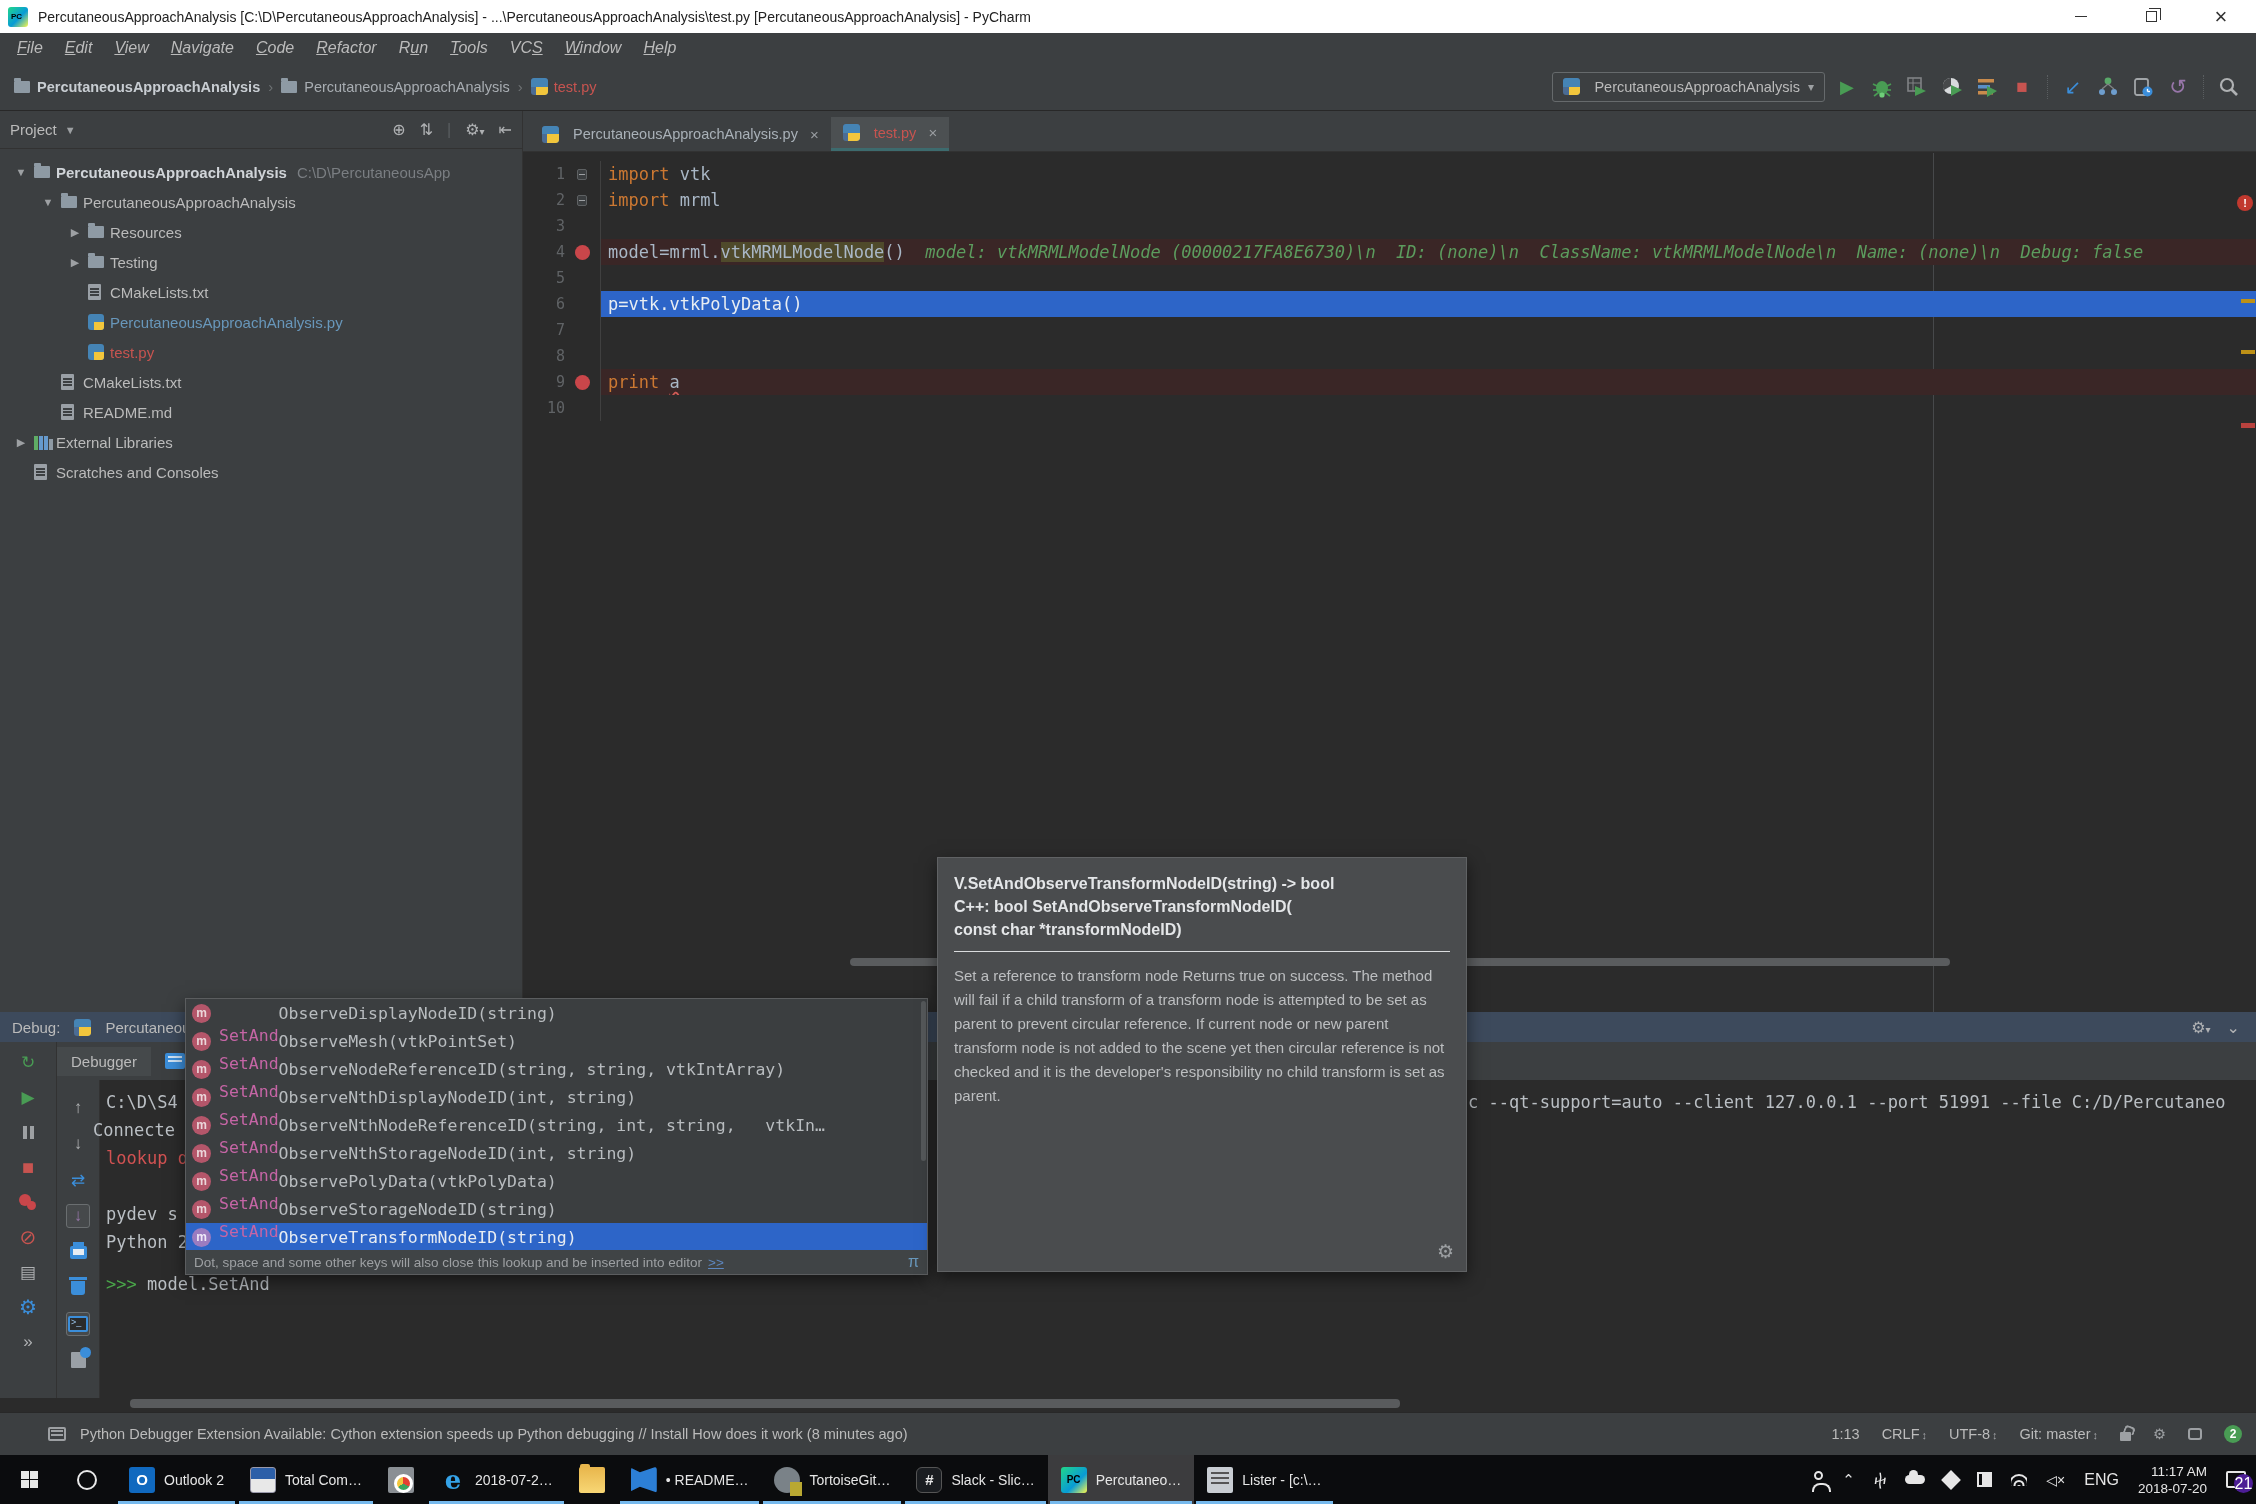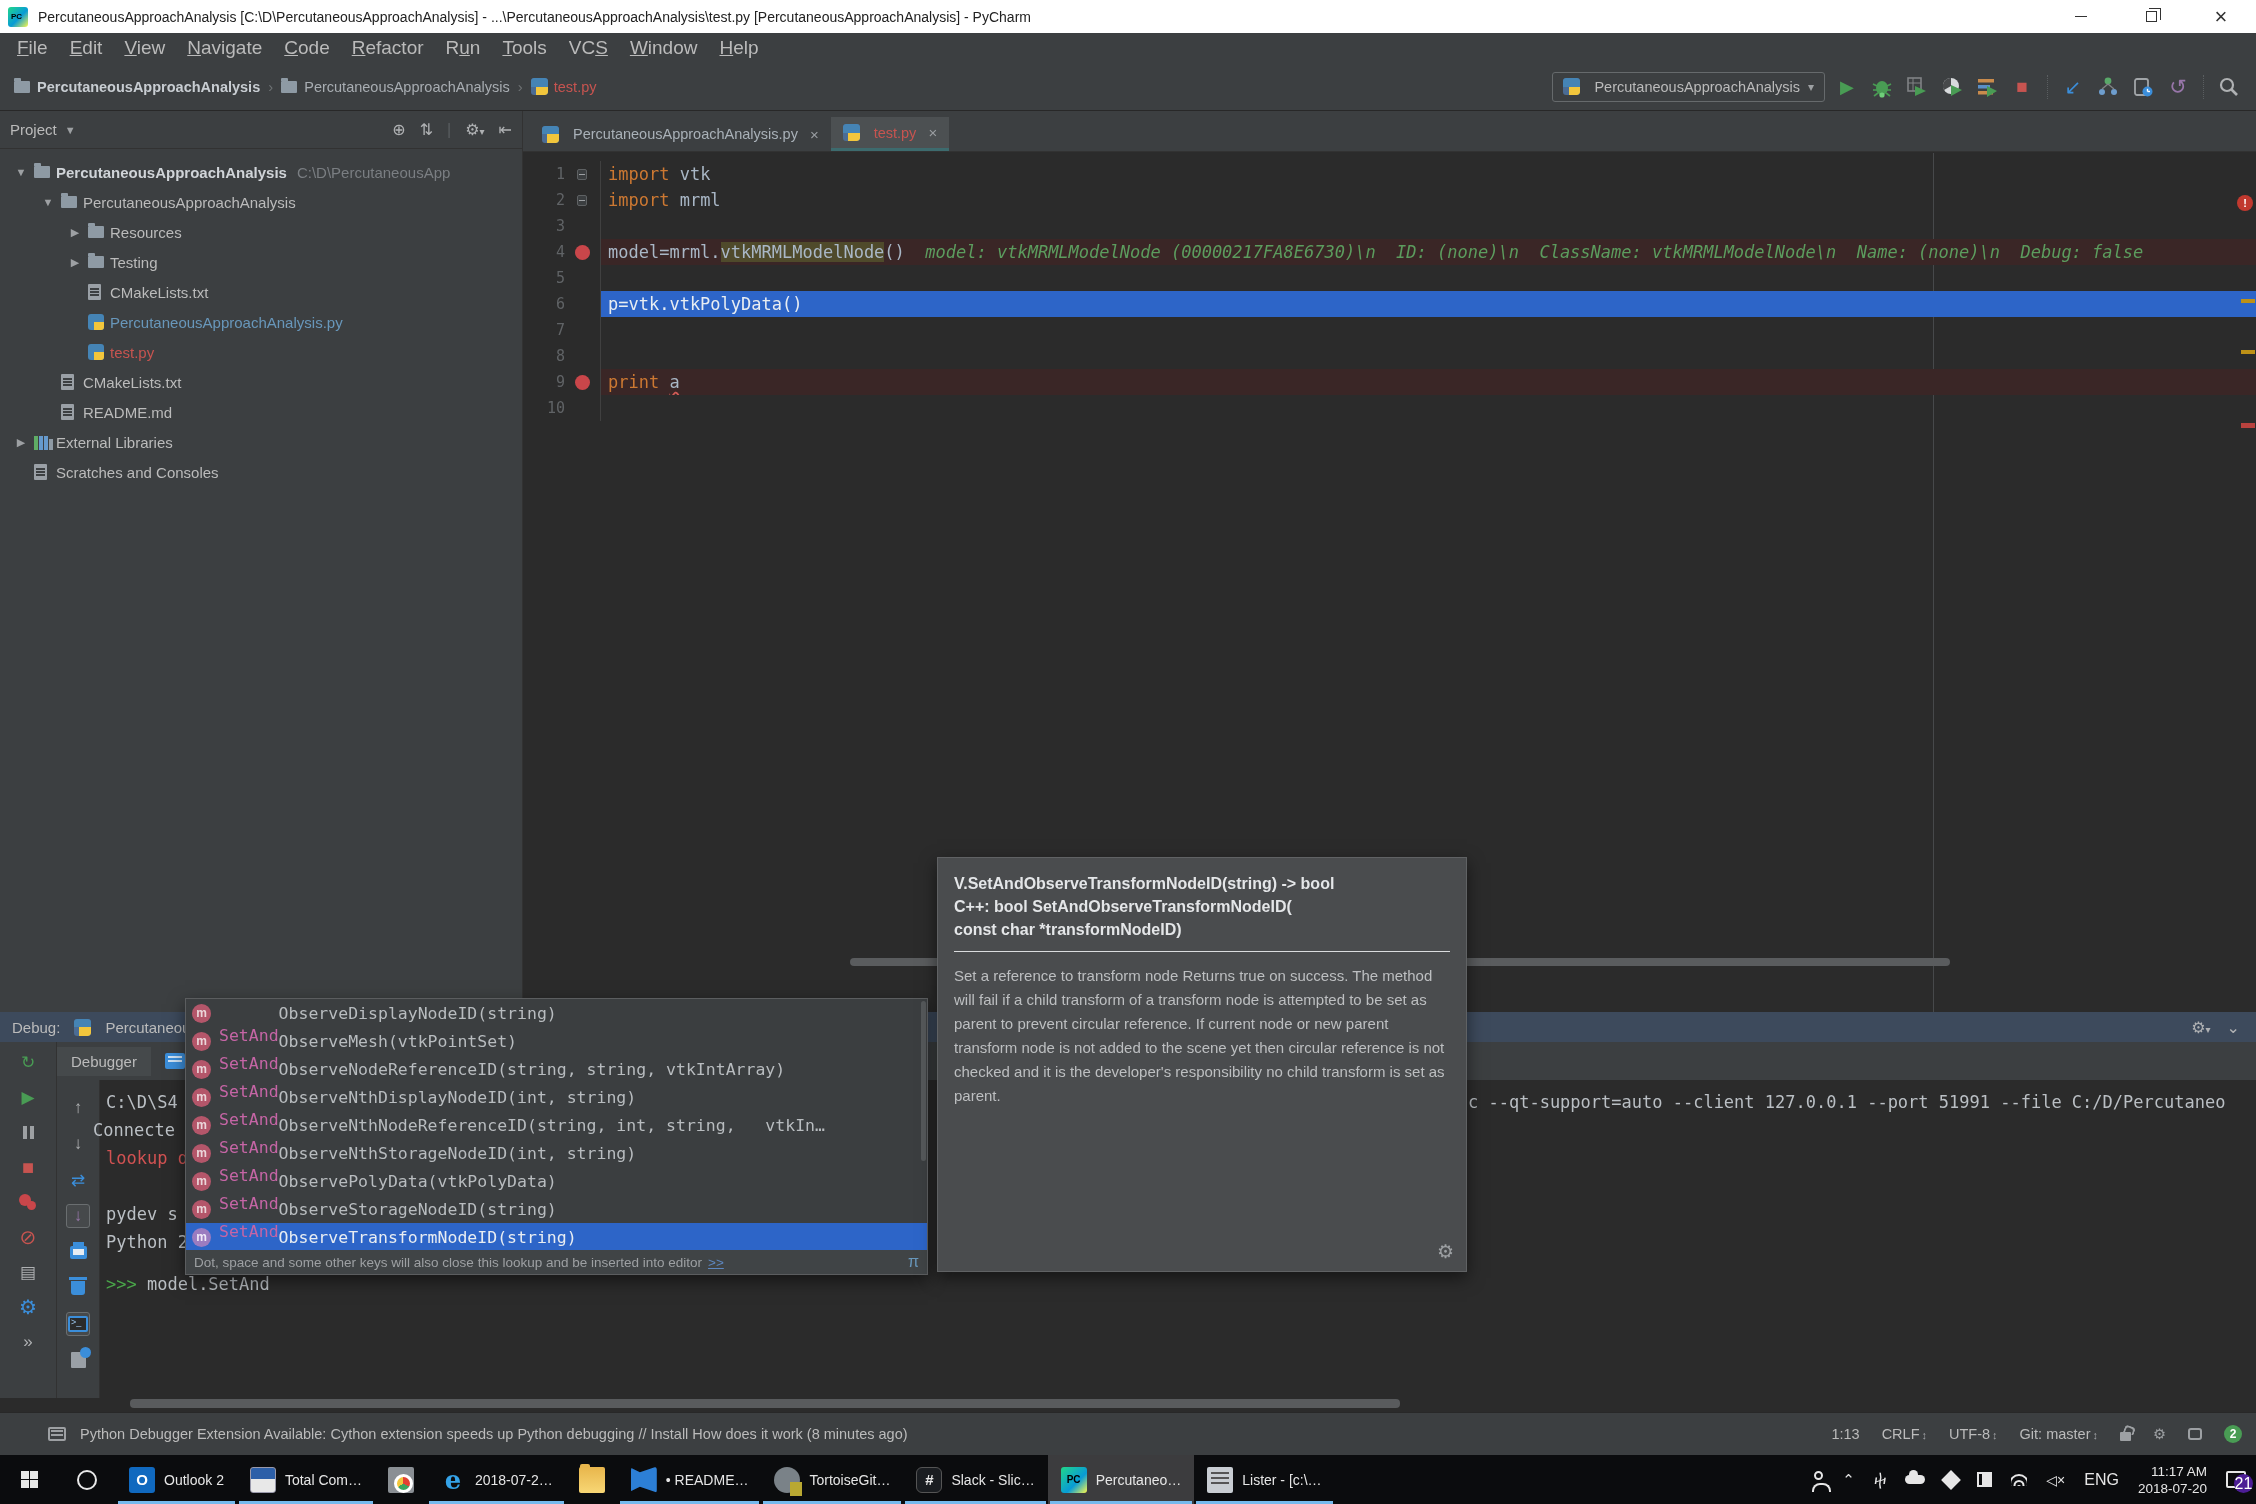--- a/index.html
+++ b/index.html
@@ -17,21 +17,21 @@
   .title-text{ margin-left:10px; font-size:14px; color:#222; }
   .win-controls{ margin-left:auto; display:flex; height:100%; }
   .win-btn{ width:70px; height:100%; display:flex; align-items:center; justify-content:center; color:#333; font-size:16px; }
   .restore-glyph{ width:11px; height:11px; border:1px solid #333; position:relative; background:#fff; }
   .restore-glyph::before{ content:""; position:absolute; left:2px; top:-4px; width:11px; height:11px; border:1px solid #333; border-left:none; border-bottom:none;}
   .min-glyph{ width:12px; height:1px; background:#333; }
 
   
   .menubar{ position:absolute; left:0; top:33px; width:2256px; height:30px; background:#3C3F41;
     display:flex; align-items:center; padding-left:6px; }
-  .menu-item{ color:#BBBBBB; font-size:19px; padding:0 11px; }
+  .menu-item{ color:#BBBBBB; font-size:16px; padding:0 11px;font-style:italic; }
   .menu-item u{ text-decoration:underline; }
 
   
   .navbar{ position:absolute; left:0; top:63px; width:2256px; height:48px; background:#3C3F41;
     border-bottom:1px solid #282828; display:flex; align-items:center; }
   .crumbs{ display:flex; align-items:center; margin-left:14px; }
   .crumb{ display:flex; align-items:center; font-size:14.5px; color:#A8ADB2; }
   .crumb.bold{ font-weight:bold; color:#C8CDD2; }
   .crumb-sep{ color:#6E7274; margin:0 8px; font-size:15px; }
   .mini-folder{ width:16px; height:12px; background:#8E9AA4; border-radius:1px; position:relative; margin-right:7px; }

